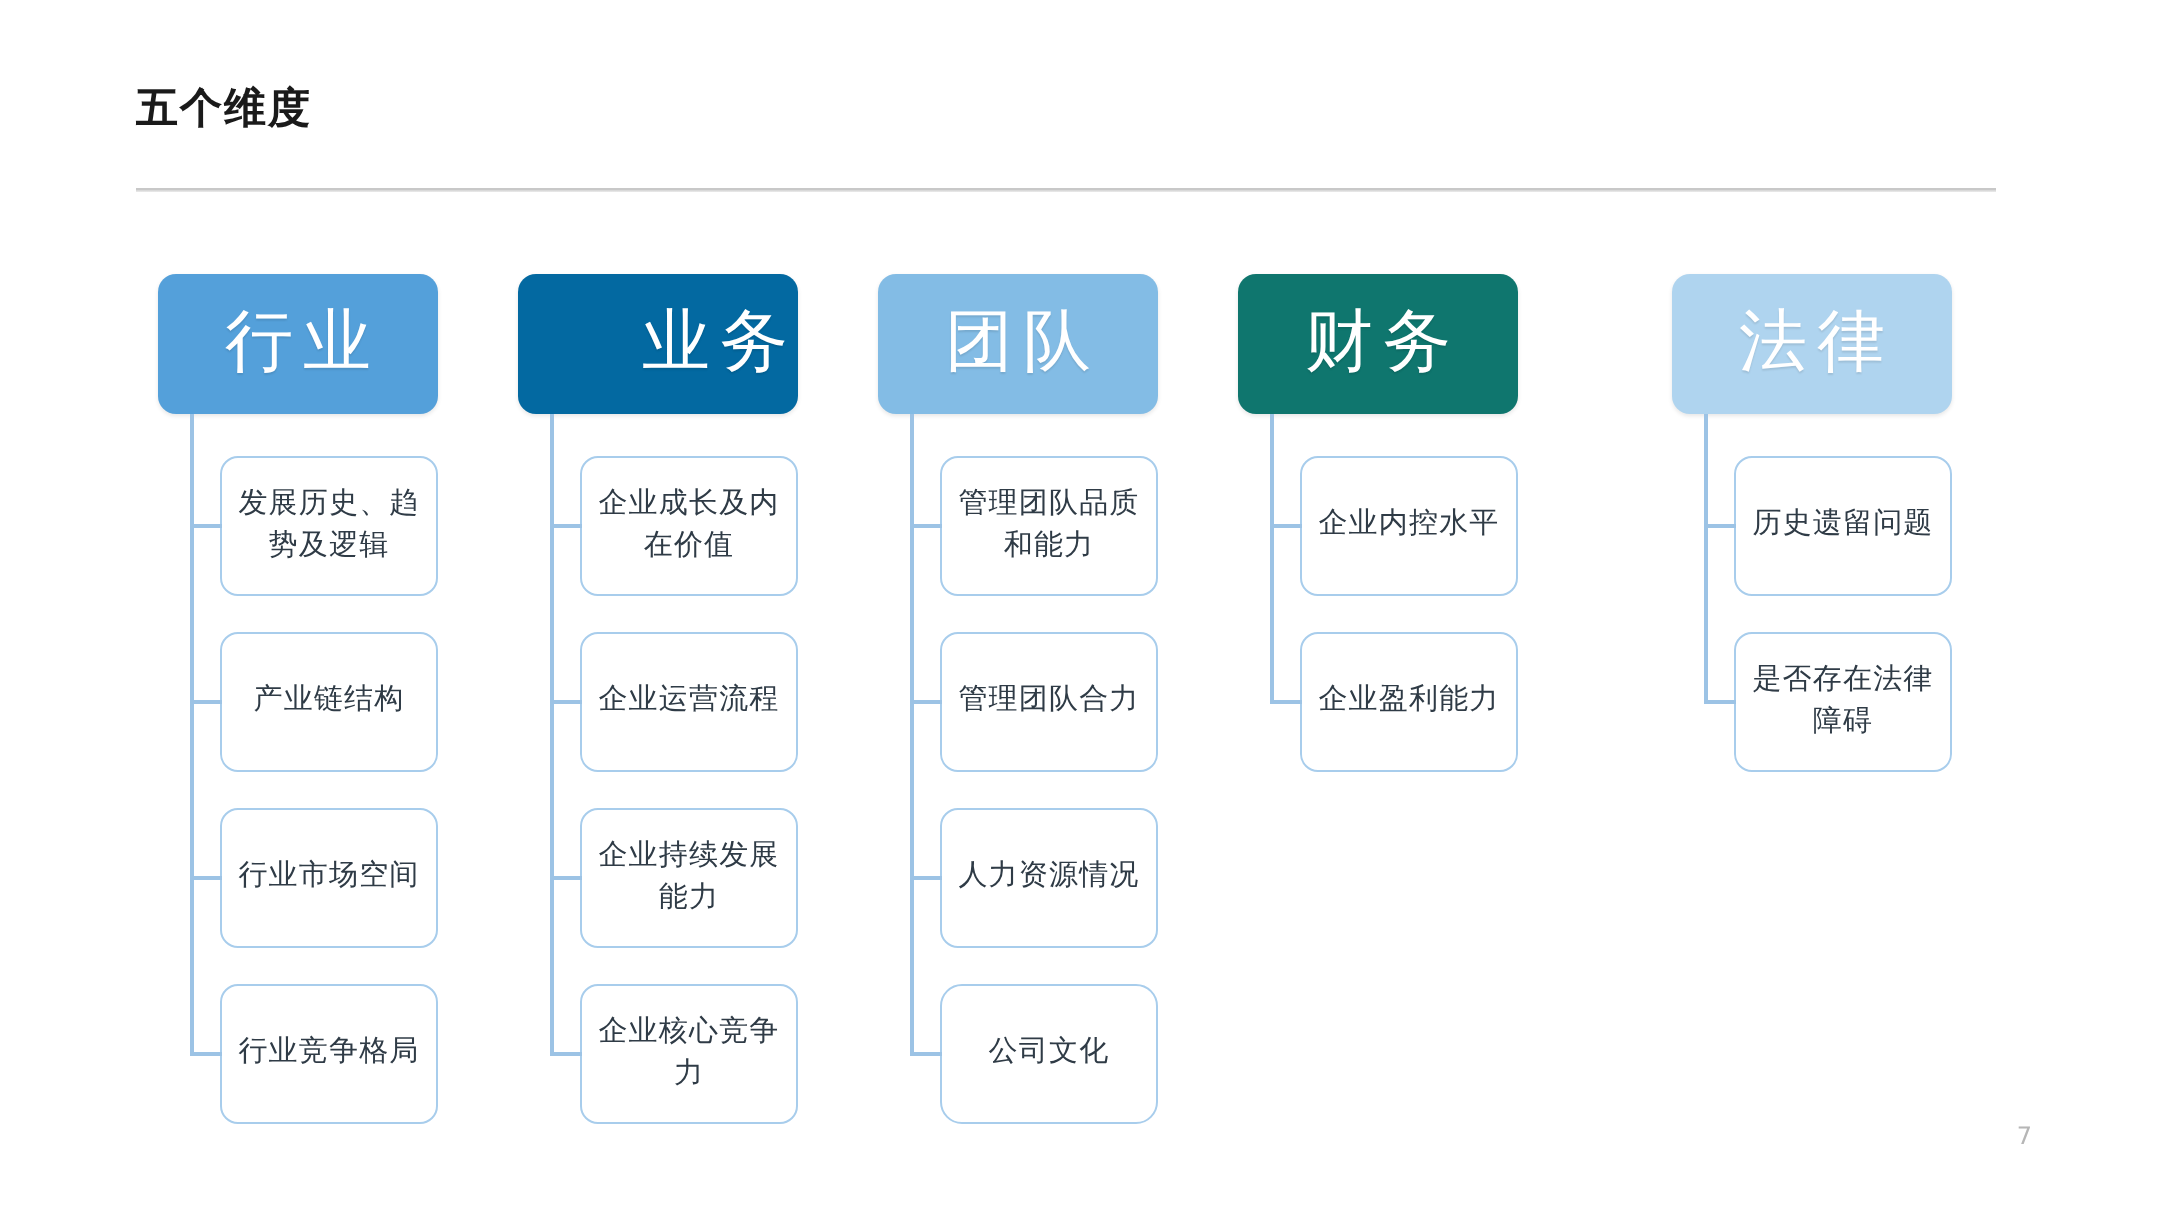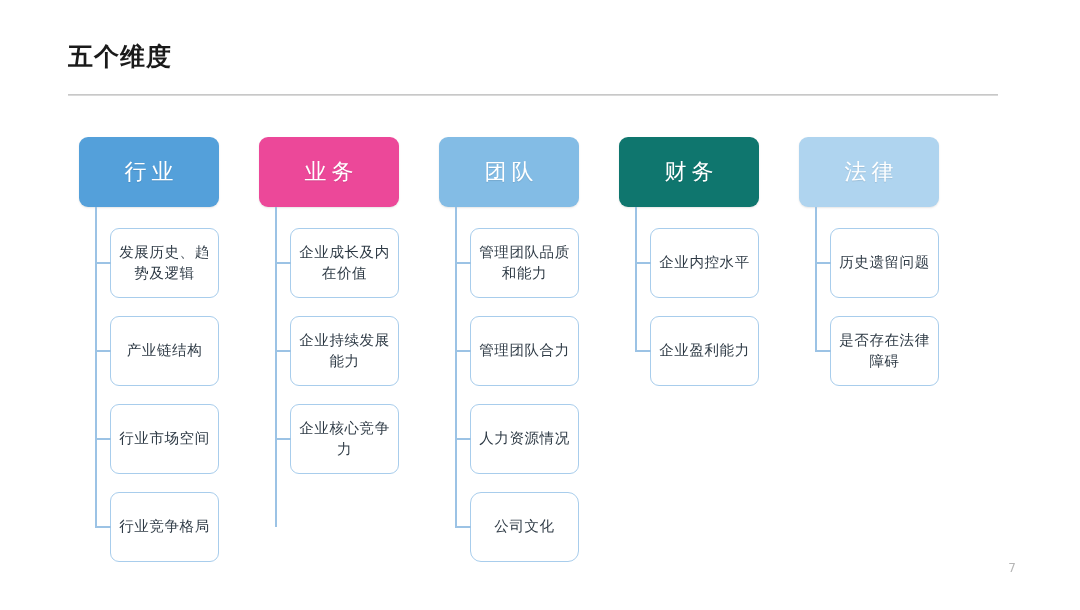--- a/index.html
+++ b/index.html
@@ -20,21 +20,21 @@
     inset: 0;
     background: #ffffff;
   }
 
   
   .slide-title {
     position: absolute;
     left: 68px;
     top: 40px;
     font-family: "DejaVu Sans", "Liberation Sans", sans-serif;
-    font-size: 25px;
+    font-size: 21px;
     font-weight: bold;
     color: #1a1a1a;
     letter-spacing: 1px;
     white-space: nowrap;
   }
   .title-rule {
     position: absolute;
     left: 68px;
     top: 94px;
     width: 930px;
@@ -65,21 +65,21 @@
     height: 70px;
     border-radius: 9px;
     box-sizing: border-box;
     display: flex;
     align-items: center;
     justify-content: center;
     box-shadow: 0 1px 2px rgba(0,0,0,0.10);
   }
   .col-header-label {
     font-family: "Liberation Serif", "DejaVu Serif", serif;
-    font-size: 22px;
+    font-size: 34px;
     font-weight: normal;
     color: #ffffff;
     letter-spacing: 5px;
     text-indent: 5px;
     text-shadow: 0 1px 1px rgba(0,0,0,0.10);
     line-height: 1;
   }
 
   
   .trunk {
@@ -168,27 +168,30 @@
           </div>
           <div class="child-box" style="border-color: rgb(168, 205, 236);">
             <span class="child-label">行业市场空间</span>
           </div>
           <div class="child-box" style="border-color: rgb(168, 205, 236);">
             <span class="child-label">行业竞争格局</span>
           </div>
         </div>
       </div>
       <div class="column" style="left: 259px;">
-        <div class="col-header" style="background: #ec4899;">
+        <div class="col-header" style="background: #0369a1; justify-content: flex-end;">
           <span class="col-header-label">业务</span>
         </div>
         <div class="trunk" style="height: 320px; background: rgb(156, 195, 229);"></div>
         <div class="children">
           <div class="child-box" style="border-color: rgb(168, 205, 236);">
             <span class="child-label">企业成长及内在价值</span>
+          </div>
+          <div class="child-box" style="border-color: rgb(168, 205, 236);">
+            <span class="child-label">企业运营流程</span>
           </div>
           <div class="child-box" style="border-color: rgb(168, 205, 236);">
             <span class="child-label">企业持续发展能力</span>
           </div>
           <div class="child-box" style="border-color: rgb(168, 205, 236);">
             <span class="child-label">企业核心竞争力</span>
           </div>
         </div>
       </div>
       <div class="column" style="left: 439px;">
@@ -218,21 +221,21 @@
         <div class="trunk" style="height: 144px; background: rgb(156, 195, 229);"></div>
         <div class="children">
           <div class="child-box" style="border-color: rgb(168, 205, 236);">
             <span class="child-label">企业内控水平</span>
           </div>
           <div class="child-box" style="border-color: rgb(168, 205, 236);">
             <span class="child-label">企业盈利能力</span>
           </div>
         </div>
       </div>
-      <div class="column" style="left: 799px;">
+      <div class="column" style="left: 836px;">
         <div class="col-header" style="background: rgb(175, 212, 239);">
           <span class="col-header-label">法律</span>
         </div>
         <div class="trunk" style="height: 144px; background: rgb(156, 195, 229);"></div>
         <div class="children">
           <div class="child-box" style="border-color: rgb(168, 205, 236);">
             <span class="child-label">历史遗留问题</span>
           </div>
           <div class="child-box" style="border-color: rgb(168, 205, 236);">
             <span class="child-label">是否存在法律障碍</span>

